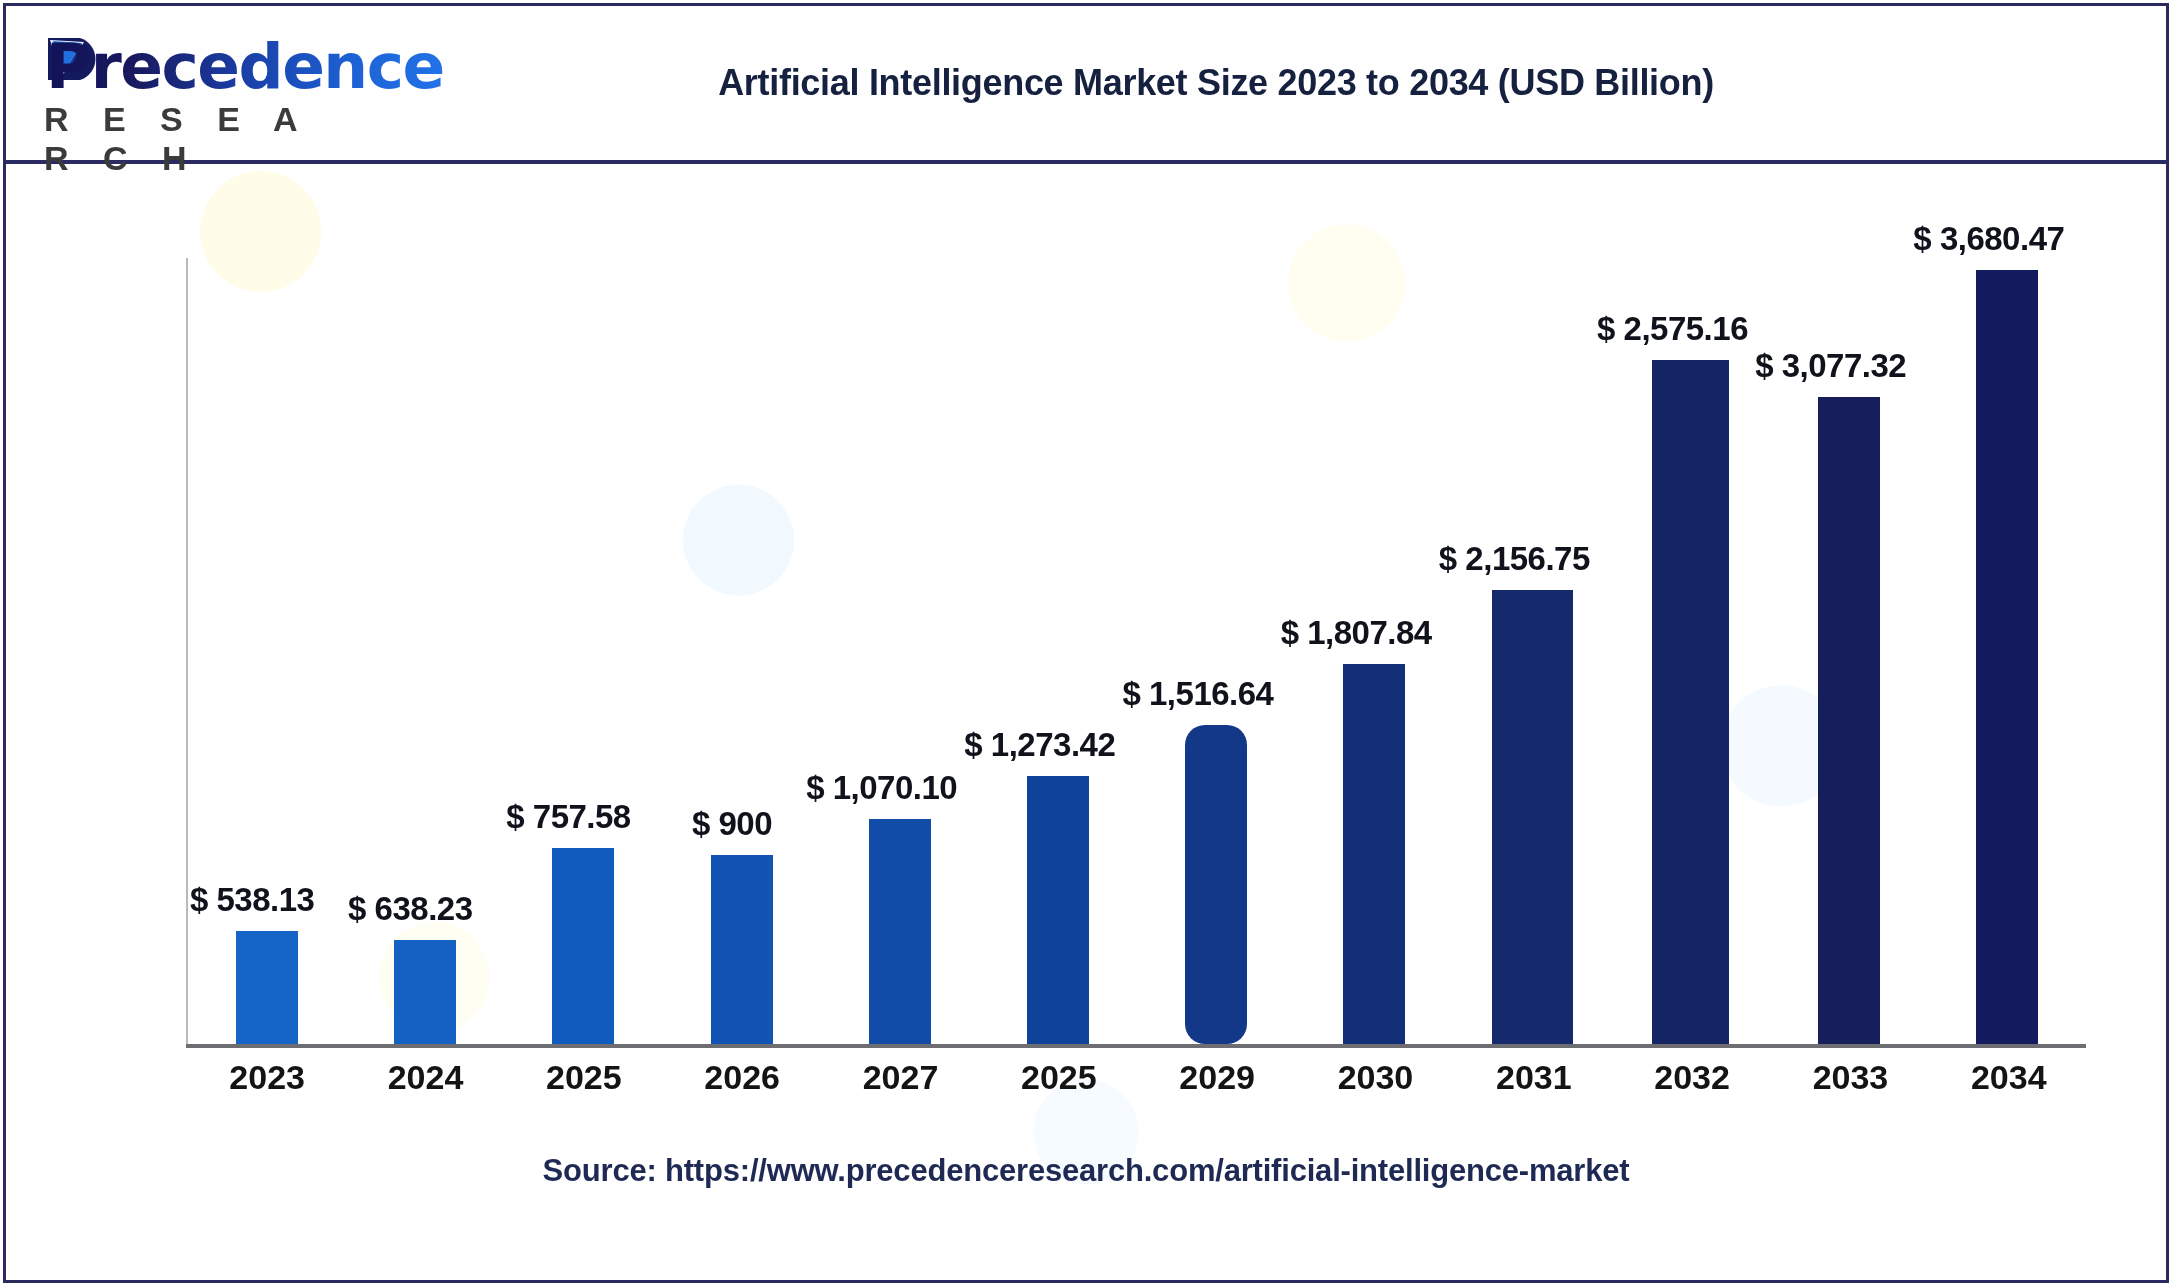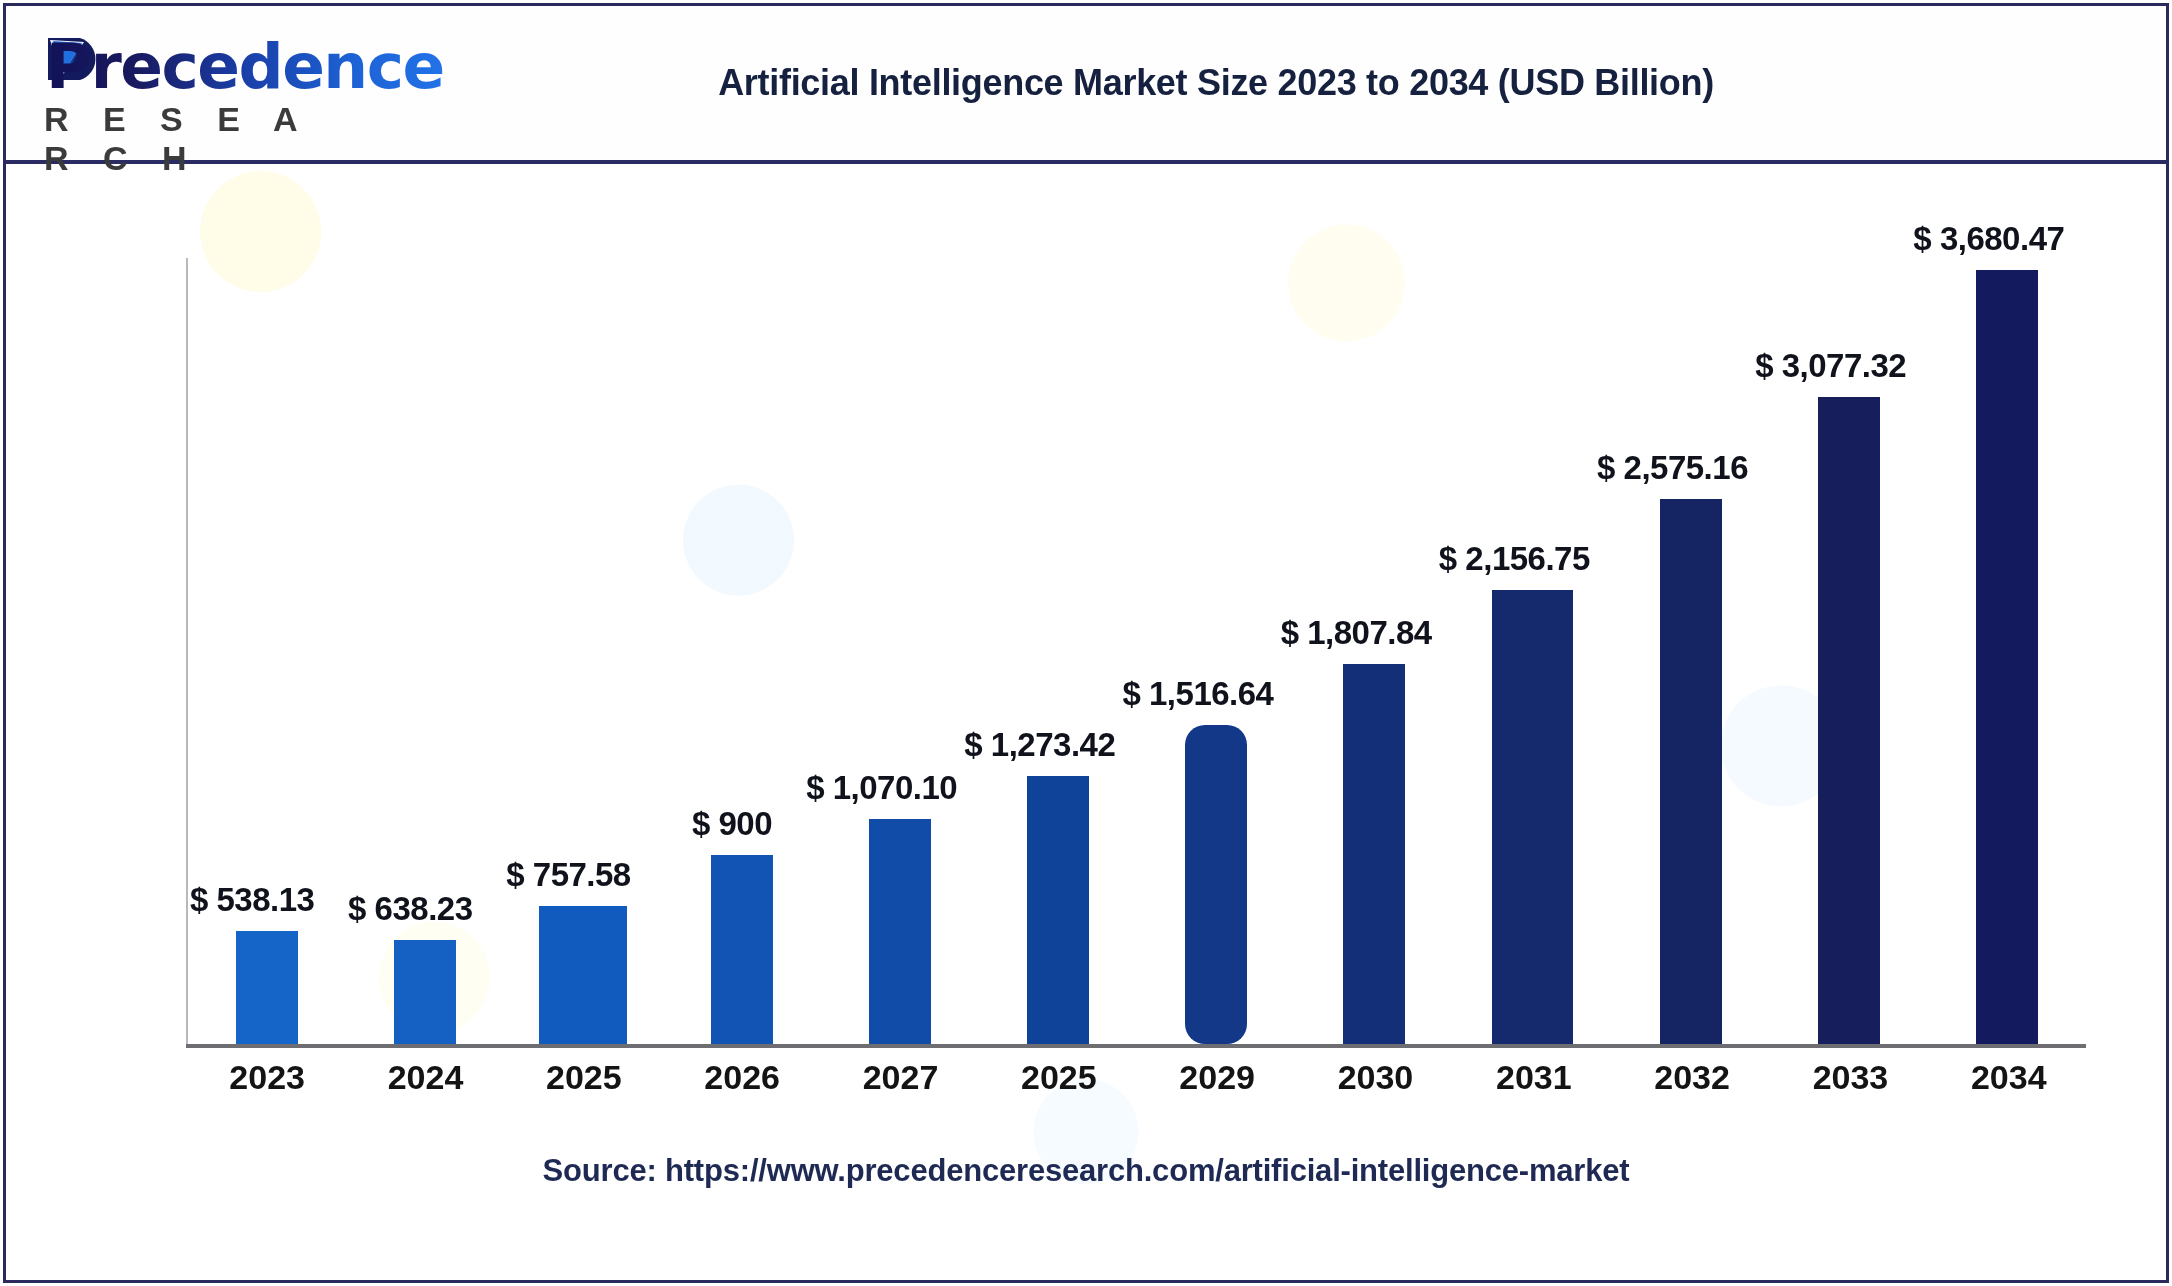--- a/index.html
+++ b/index.html
@@ -256,21 +256,21 @@
             <div class="bar" style="height: 113.199px; background: rgb(21, 101, 200);">
               <div class="bar-label">$ 538.13</div>
             </div>
           </div>
           <div class="bar-slot">
             <div class="bar" style="height: 104px; background: rgb(21, 96, 195);">
               <div class="bar-label">$ 638.23</div>
             </div>
           </div>
           <div class="bar-slot">
-            <div class="bar" style="height: 138px; background: rgb(18, 91, 190); padding-left: 26px;">
+            <div class="bar" style="height: 196px; background: rgb(18, 91, 190);">
               <div class="bar-label">$ 757.58</div>
             </div>
           </div>
           <div class="bar-slot">
             <div class="bar" style="height: 189.321px; background: rgb(17, 84, 180);">
               <div class="bar-label">$ 900</div>
             </div>
           </div>
           <div class="bar-slot">
             <div class="bar" style="height: 225.102px; background: rgb(16, 76, 168);">
@@ -291,21 +291,21 @@
             <div class="bar" style="height: 380.291px; background: rgb(18, 47, 120);">
               <div class="bar-label">$ 1,807.84</div>
             </div>
           </div>
           <div class="bar-slot">
             <div class="bar" style="height: 453.686px; background: rgb(20, 42, 108); padding-left: 19px;">
               <div class="bar-label">$ 2,156.75</div>
             </div>
           </div>
           <div class="bar-slot">
-            <div class="bar" style="height: 545px; background: rgb(21, 37, 99);">
+            <div class="bar" style="height: 684px; background: rgb(21, 37, 99); padding-left: 15px;">
               <div class="bar-label">$ 2,575.16</div>
             </div>
           </div>
           <div class="bar-slot">
             <div class="bar" style="height: 647.334px; background: rgb(22, 31, 92);">
               <div class="bar-label">$ 3,077.32</div>
             </div>
           </div>
           <div class="bar-slot">
             <div class="bar" style="height: 774.21px; background: rgb(20, 26, 94);">

